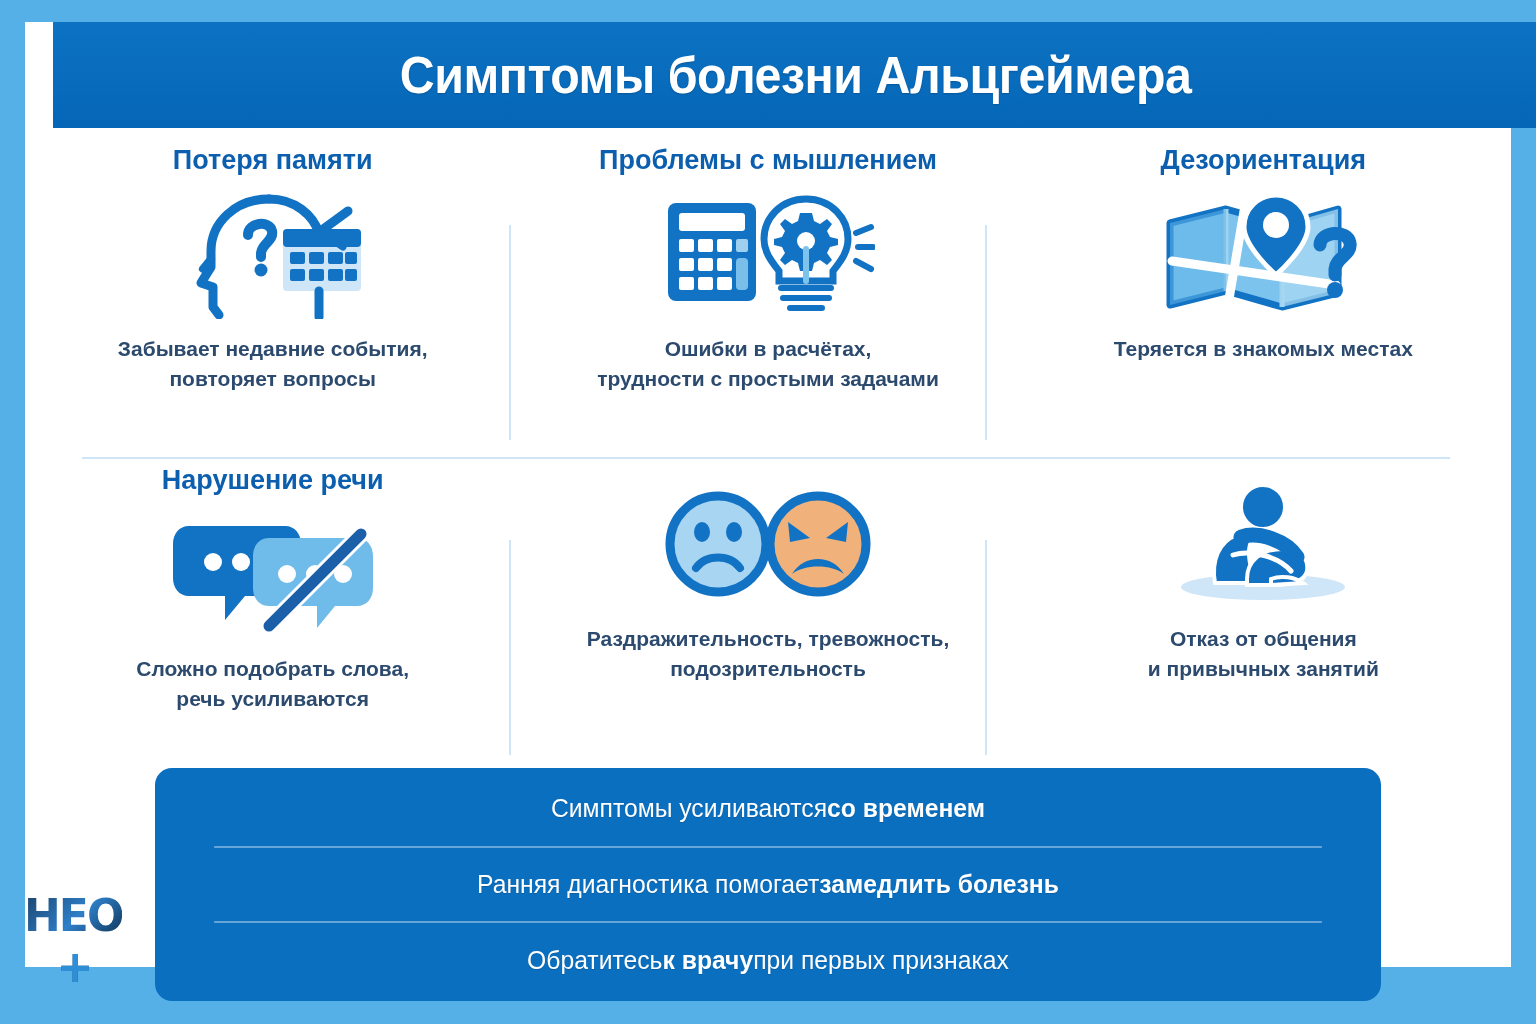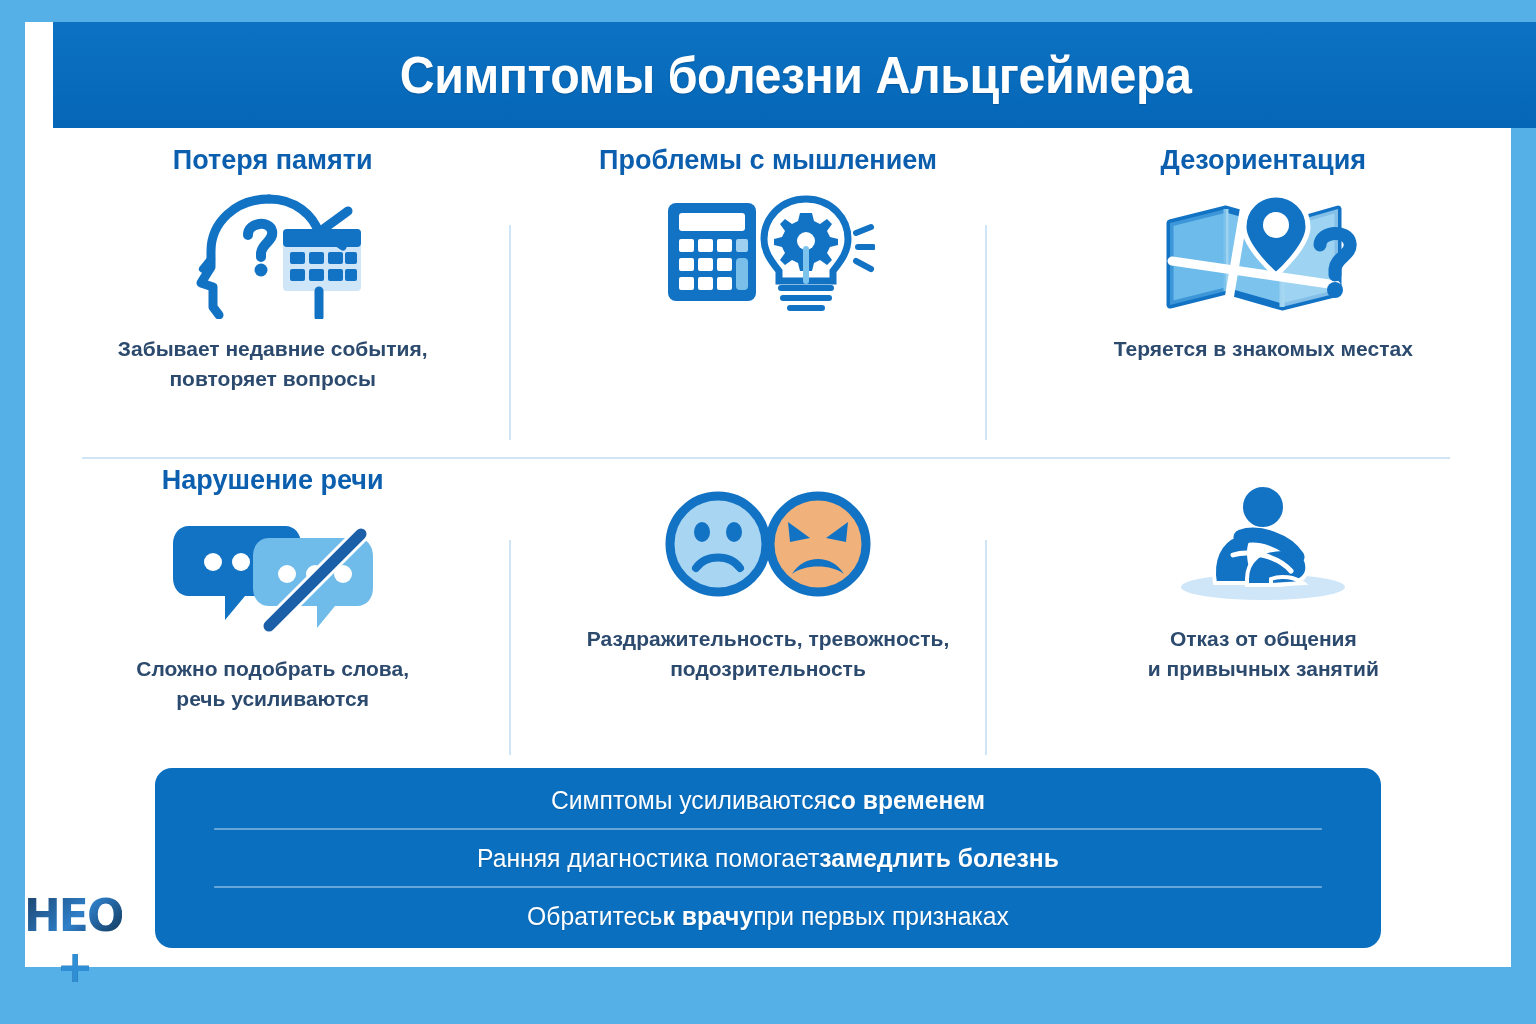--- a/index.html
+++ b/index.html
@@ -91,21 +91,21 @@
   #hdiv{
     position:absolute;
     left:82px;top:457px;
     width:1368px;height:2px;
     background:#cfe6f8;
   }
   
   #key-panel{
     position:absolute;
     left:155px;top:768px;
-    width:1226px;height:180px;
+    width:1226px;height:233px;
     background:#0b6fc0;
     border-radius:17px;
     display:flex;flex-direction:column;
     justify-content:center;
     box-sizing:border-box;
     padding:4px 30px;
   }
   .key-line{
     flex:1;
     display:flex;align-items:center;justify-content:center;
@@ -223,20 +223,22 @@
           </g>
           <line x1="146" y1="60" x2="146" y2="92" stroke="#7cc3ee" stroke-width="6" stroke-linecap="round"></line>
 
           <g stroke="#1272c4" stroke-width="6" stroke-linecap="round">
             <line x1="196" y1="44" x2="211" y2="38"></line>
             <line x1="198" y1="58" x2="213" y2="58"></line>
             <line x1="196" y1="72" x2="211" y2="80"></line>
           </g>
         </svg>
       </div>
+      <div class="card-desc">Ошибки в расчётах,
+трудности с простыми задачами</div>
     </div>
 
     <div class="card">
       <div class="card-title">Дезориентация</div>
       <div class="card-icon">
         <svg width="210" height="130" viewBox="0 0 210 130">
 
           <path d="M12 34 L68 20 L124 36 L180 20 L180 104 L124 118 L68 102 L12 116 Z" fill="#7cc3ee" stroke="#1272c4" stroke-width="7" stroke-linejoin="round"></path>
           <path d="M68 20 L68 102" stroke="#9fd3f0" stroke-width="5"></path>
           <path d="M124 36 L124 118" stroke="#9fd3f0" stroke-width="5"></path>

